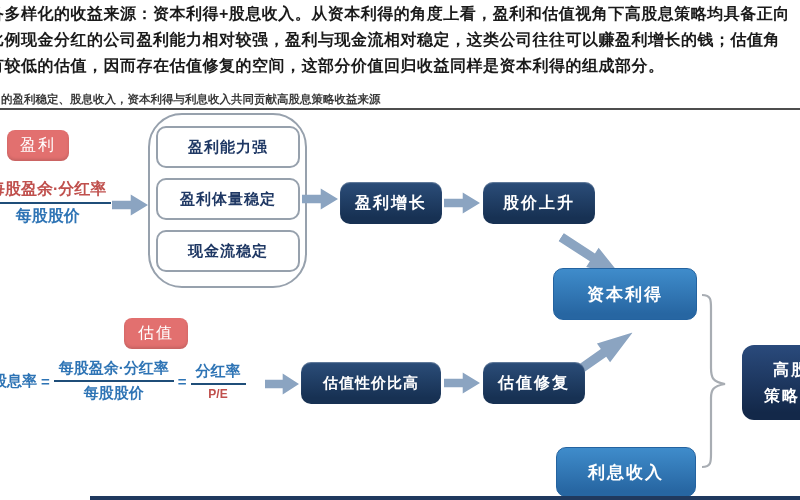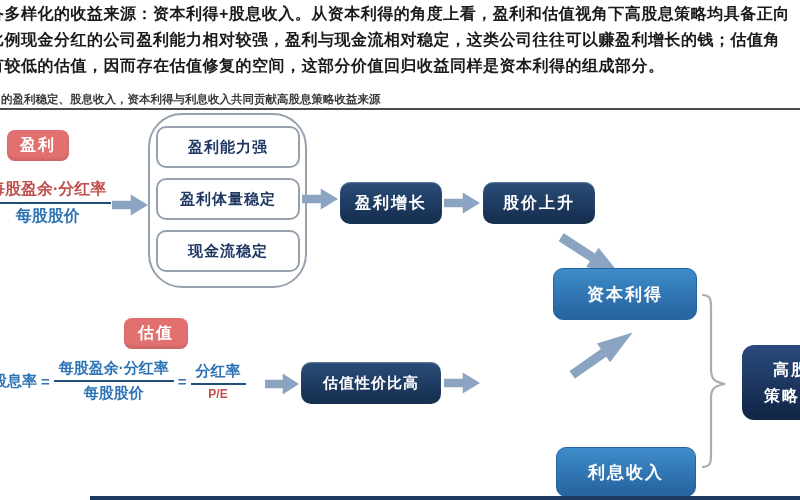--- a/index.html
+++ b/index.html
@@ -4,21 +4,21 @@
 <style>
   html,body{margin:0;padding:0;}
   .canvas{position:relative;width:800px;height:500px;background:#ffffff;overflow:hidden;
           font-family:"Liberation Sans","DejaVu Sans",sans-serif;}
   
   .hline{position:absolute;white-space:nowrap;font-size:16px;font-weight:bold;color:#1a1a1a;letter-spacing:0.5px;}
   .caption{position:absolute;left:1px;top:92px;white-space:nowrap;font-size:11.5px;font-weight:bold;color:#3a3a3a;}
   .caption-rule{position:absolute;left:0;top:108px;width:800px;height:2px;background:#4d4d4d;}
   
   .badge{position:absolute;display:flex;align-items:center;justify-content:center;
-         color:#fff;font-weight:bold;font-size:16px;letter-spacing:2px;border-radius:8px;
+         color:#fff;font-weight:normal;font-size:16px;letter-spacing:2px;border-radius:8px;
          background:#e2706f;box-shadow:inset 0 -2px 3px rgba(0,0,0,.12);}
   
   .fraction{display:inline-block;text-align:center;vertical-align:middle;}
   .fraction .num{display:block;padding:0 5px 2px 5px;border-bottom:2.5px solid #1f4e79;white-space:nowrap;}
   .fraction .den{display:block;padding-top:2px;white-space:nowrap;}
   .formula-top{position:absolute;left:-16px;top:179px;font-size:16px;font-weight:bold;}
   .formula-top .num{color:#c0504d;}
   .formula-top .den{color:#2e74b5;}
   .formula-bottom{position:absolute;left:-8px;top:359px;display:flex;align-items:center;gap:4px;
                   font-size:15px;font-weight:bold;color:#2e74b5;white-space:nowrap;}
@@ -95,20 +95,21 @@
     <span class="fraction">
       <span class="num">分红率</span>
       <span class="den pe">P/E</span>
     </span>
   </div>
 
   <div class="arrow-r" style="left:265px;top:372px;width:34px;height:24px;"></div>
 
   <div class="node navy" style="left:301px;top:362px;width:140px;height:42px;font-size:15px;letter-spacing:1px;">估值性价比高</div>
   <div class="arrow-r" style="left:444px;top:371px;width:36px;height:24px;"></div>
+  <div class="node navy" style="left:483px;top:362px;width:102px;height:42px;font-size:16px;">估值修复</div>
 
   <div class="node blue" style="left:556px;top:447px;width:138px;height:48px;font-size:17px;">利息收入</div>
 
   <svg class="brace-svg" width="36" height="178" viewBox="0 0 36 178">
     <path d="M6,3 C15,3 15,8 15,16 L15,76 C15,86 17,90 29,92 C17,94 15,98 15,106 L15,162 C15,170 15,175 6,175" fill="none" stroke="#a8adb3" stroke-width="2.2"></path>
   </svg>
 
   <div class="node darknavy" style="left:742px;top:345px;width:116px;height:75px;font-size:16px;line-height:1.6;">
     <span>高股息</span>
     <span>策略收益</span>

